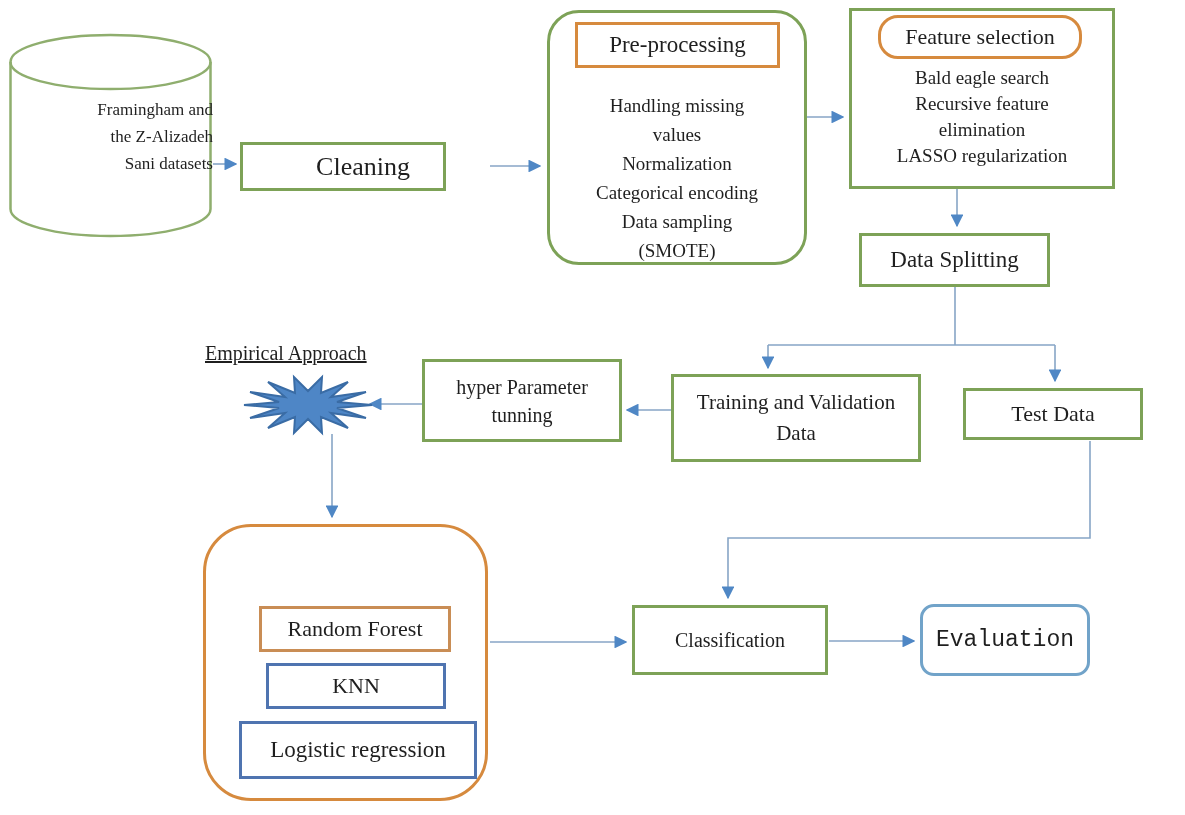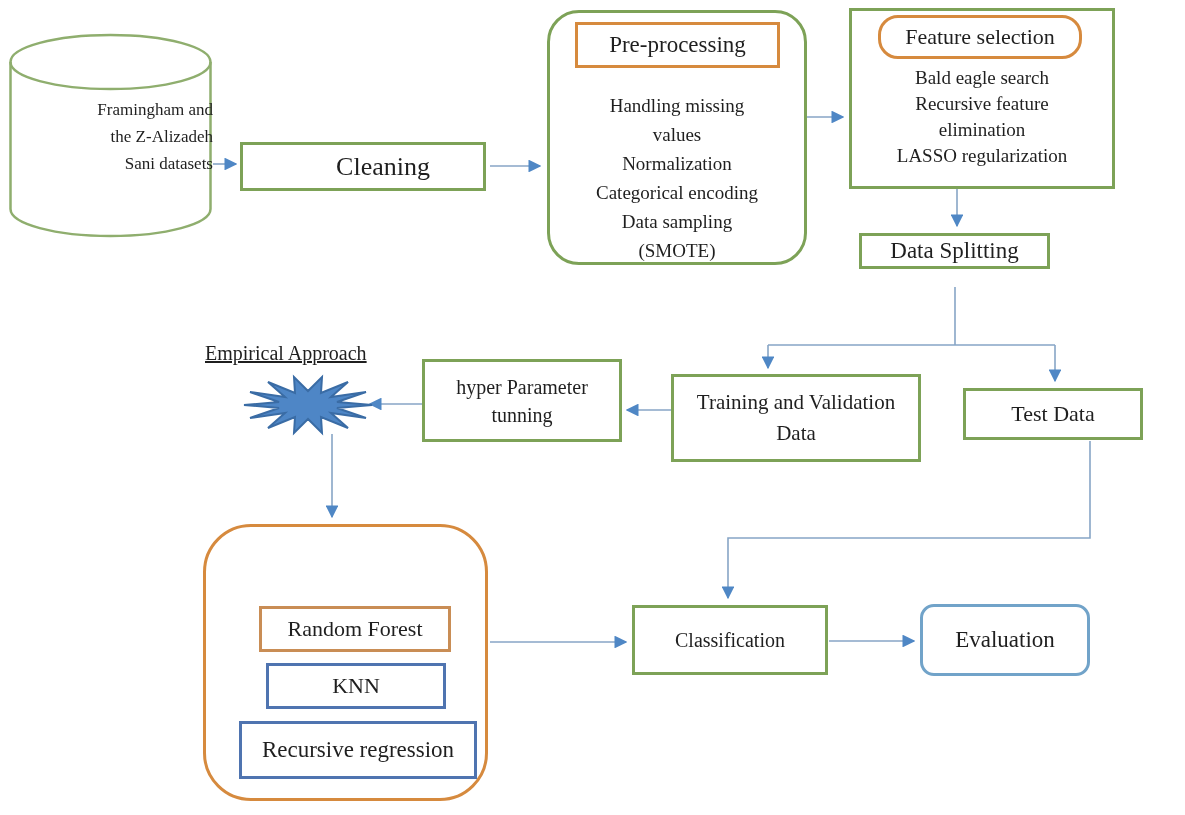--- a/index.html
+++ b/index.html
@@ -18,21 +18,21 @@
   .abs{position:absolute;}
   .box{
     position:absolute;background:#fff;display:flex;align-items:center;justify-content:center;
     text-align:center;box-sizing:border-box;
   }
   .multiline{white-space:pre-line;}
   .green{border:3px solid var(--green-border);}
   .orange{border:3px solid var(--orange-border);}
   .orange-soft{border:3px solid var(--orange-soft);}
   .blue{border:3px solid var(--blue-border);}
-  .blue-light{border:3px solid var(--blue-light-border);}
+  .blue-light{border:3px solid var(--blue-light-border);font-family:Liberation Mono, monospace;}
   .connector{stroke:var(--arrow-line);stroke-width:1.6;fill:none;}
   .arrowhead{fill:var(--arrow-head);}
   .cyl-stroke{stroke:var(--green-light);stroke-width:2.5;fill:none;}
   .starburst{fill:var(--starburst-fill);stroke:var(--starburst-stroke);stroke-width:2;}
   #svg-overlay{position:absolute;left:0;top:0;pointer-events:none;}
   .steps{position:absolute;left:8px;right:8px;font-size:19px;}
 </style>
 </head>
 <body>
 
@@ -41,21 +41,21 @@
   <div class="abs" style="left:8px;top:32px;width:205px;height:208px;">
     <svg width="205" height="208">
       <path class="cyl-stroke" d="M2.5 30 L2.5 177 A100 27 0 0 0 202.5 177 L202.5 30"></path>
       <ellipse class="cyl-stroke" cx="102.5" cy="30" rx="100" ry="27"></ellipse>
     </svg>
     <div class="abs multiline" style="left:0;top:64px;width:205px;text-align:right;font-size:17px;line-height:27px;">Framingham and
 the Z-Alizadeh
 Sani datasets</div>
   </div>
 
-  <div class="box green" style="left:240px;top:142px;width:246px;height:49px;font-size:26px;padding-left:40px;">
+  <div class="box green" style="left:240px;top:142px;width:206px;height:49px;font-size:26px;padding-left:40px;">
     <span>Cleaning</span>
   </div>
 
   <div class="box green" style="left:547px;top:10px;width:260px;height:255px;border-radius:32px;">
     <div class="box orange" style="left:25px;top:9px;width:205px;height:46px;font-size:23px;justify-content:center;">
       <span>Pre-processing</span>
     </div>
     <div class="steps" style="top:78px;line-height:29px;">
       <div class="multiline">Handling missing
 values</div>
@@ -71,21 +71,21 @@
       <span>Feature selection</span>
     </div>
     <div class="steps" style="top:54px;line-height:26px;">
       <div class="multiline">Bald eagle search</div>
       <div class="multiline">Recursive feature
 elimination</div>
       <div class="multiline">LASSO regularization</div>
     </div>
   </div>
 
-  <div class="box green" style="left:859px;top:233px;width:191px;height:36px;font-size:23px;">
+  <div class="box green" style="left:859px;top:233px;width:191px;height:54px;font-size:23px;">
     <span>Data Splitting</span>
   </div>
 
   <div class="box green multiline" style="left:671px;top:374px;width:250px;height:88px;font-size:21px;line-height:31px;">
     <span class="multiline">Training and Validation
 Data</span>
   </div>
 
   <div class="box green" style="left:963px;top:388px;width:180px;height:52px;font-size:22px;">
     <span>Test Data</span>
@@ -99,21 +99,21 @@
   <div class="abs" style="left:205px;top:342px;width:205px;text-align:left;font-size:20px;text-decoration:underline;">Empirical Approach</div>
 
   <div class="box orange" style="left:203px;top:524px;width:285px;height:277px;border-radius:48px;">
     <div class="box orange-soft" style="left:53px;top:79px;width:192px;height:46px;font-size:22px;">
       <span>Random Forest</span>
     </div>
     <div class="box blue" style="left:60px;top:136px;width:180px;height:46px;font-size:22px;">
       <span>KNN</span>
     </div>
     <div class="box blue" style="left:33px;top:194px;width:238px;height:58px;font-size:23px;">
-      <span>Recursive regression</span>
+      <span>Logistic regression</span>
     </div>
   </div>
 
   <div class="box green" style="left:632px;top:605px;width:196px;height:70px;font-size:20px;border-radius:0;">
     <span>Classification</span>
   </div>
 
   <div class="box blue-light" style="left:920px;top:604px;width:170px;height:72px;font-size:23px;border-radius:14px;">
     <span>Evaluation</span>
   </div>

